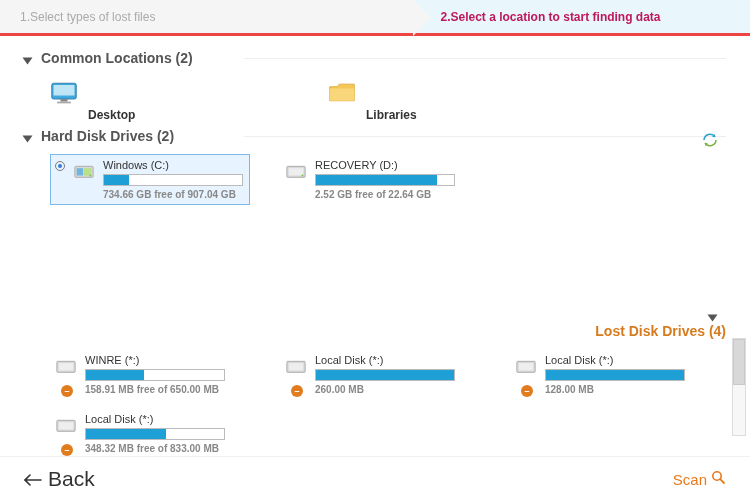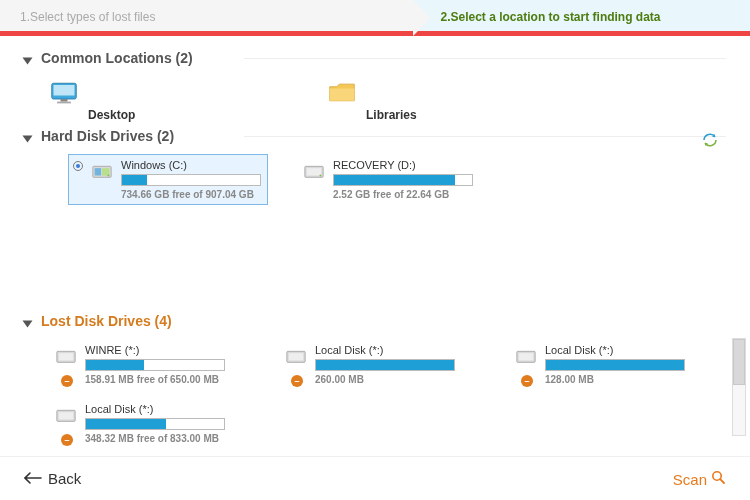--- a/index.html
+++ b/index.html
@@ -1,38 +1,38 @@
 <!DOCTYPE html>
 <html><head>
 <meta charset="utf-8">
 <style>
   * { box-sizing: border-box; margin: 0; padding: 0; }
   body { font-family: Arial, sans-serif; font-size: 12px; color: #333; background: #fff; width: 750px; height: 500px; position: relative; overflow: hidden; }
 
-  .steps { display: flex; height: 36px; border-bottom: 5px solid #ef4444; }
+  .steps { display: flex; height: 36px; border-bottom: 3px solid #ef4444; }
   .step1 { flex: 0 0 55%; background: #f5f5f5; position: relative; padding: 10px 20px; color: #aaa; font-size: 12px; }
   .step1::after { content: ''; position: absolute; right: -18px; top: 0; border-top: 18px solid transparent; border-bottom: 18px solid transparent; border-left: 18px solid #f5f5f5; z-index: 1; }
-  .step2 { flex: 1; background: #e9f6fc; padding: 10px 28px; color: #4d7c0f; font-weight: bold; font-size: 12px; }
+  .step2 { flex: 1; background: #e9f6fc; padding: 10px 28px; color: #be185d; font-weight: bold; font-size: 12px; }
 
   .content { padding: 14px 24px 0 24px; height: 420px; overflow: hidden; }
 
   .section { margin-bottom: 18px; position: relative; }
   .sec-head { display: flex; align-items: flex-end; font-weight: bold; color: #555; font-size: 14px; margin-bottom: 10px; }
-  .sec-head.lost { color: #d67b1e; }
+  .sec-head.lost { color: #d67b1e; flex-direction: column; }
   .tri { width: 0; height: 0; border-top: 5px solid transparent; border-bottom: 5px solid transparent; border-left: 7px solid #555; margin-right: 10px; transform: rotate(90deg); }
   .sec-hr { position: absolute; top: 8px; right: 0; width: calc(100% - 220px); height: 1px; background: #eee; }
 
   .grid { display: flex; flex-wrap: wrap; gap: 8px 30px; padding-left: 26px; }
 
   .loc-item { display: flex; align-items: center; gap: 10px; width: 190px; height: 34px; cursor: pointer; }
   .loc-icon svg { width: 28px; height: 26px; }
   .loc-label { font-weight: bold; color: #333; font-size: 12px; margin-top: 44px; }
 
   .drive { display: flex; align-items: flex-start; gap: 8px; width: 200px; padding: 4px; border: 1px solid transparent; position: relative; cursor: pointer; }
-  .drive.selected { border: 1px solid #7db8e8; background: #e7f3fe; margin-left: 18px; }
+  .drive.selected { border: 1px solid #7db8e8; background: #e7f3fe; }
   .drive .radio { width: 10px; height: 10px; border: 1px solid #7a7a7a; border-radius: 50%; margin-top: 2px; flex-shrink: 0; display: none; align-items: center; justify-content: center; }
   .drive.selected .radio { display: flex; }
   .drive.selected .radio::after { content: ''; width: 4px; height: 4px; background: #3a7bd5; border-radius: 50%; }
   .drive-icon { flex-shrink: 0; }
   .drive-icon svg { width: 22px; height: 22px; }
   .drive-body { flex: 1; display: flex; flex-direction: column; gap: 3px; }
   .drive-name { font-size: 11px; color: #333; }
   .drive-bar { width: 140px; height: 12px; border: 1px solid #bbb; background: #fff; position: relative; }
   .drive-fill { height: 100%; background: #1e9fd6; }
   .drive-fill.orange { background: #f7a623; }
@@ -41,21 +41,21 @@
 
   .lost-badge { position: absolute; width: 12px; height: 12px; background: #e07b1e; border-radius: 50%; bottom: 2px; left: 10px; display: flex; align-items: center; justify-content: center; color: #fff; font-size: 9px; font-weight: bold; }
 
   .refresh-icon { position: absolute; top: 4px; right: 8px; cursor: pointer; }
   .refresh-icon svg { width: 16px; height: 16px; }
 
   .scroll-fake { position: absolute; right: 4px; top: 338px; width: 14px; height: 98px; border: 1px solid #ddd; background: #f7f7f7; }
   .scroll-fake .thumb { width: 100%; height: 46px; background: #d8d8d8; border: 1px solid #c8c8c8; }
 
   .footer { position: absolute; bottom: 0; left: 0; right: 0; height: 44px; display: flex; align-items: center; justify-content: space-between; padding: 0 24px; border-top: 1px solid #f0f0f0; }
-  .back-btn { display: flex; align-items: center; gap: 6px; font-size: 15px; color: #333; cursor: pointer; }
+  .back-btn { display: flex; align-items: center; gap: 6px; font-size: 21px; color: #333; cursor: pointer; }
   .scan-btn { display: flex; align-items: flex-end; gap: 4px; font-size: 15px; color: #e87a1e; font-weight: 500; cursor: pointer; }
 </style>
 </head>
 <body>
 
 <div class="steps">
   <div class="step1">1.Select types of lost files</div>
   <div class="step2">2.Select a location to start finding data</div>
 </div>
 

